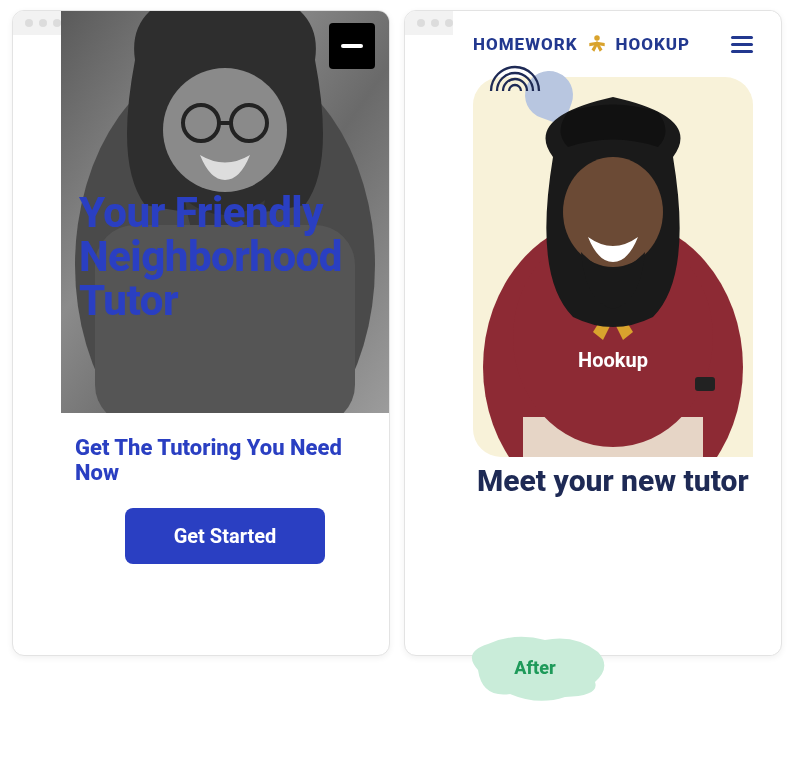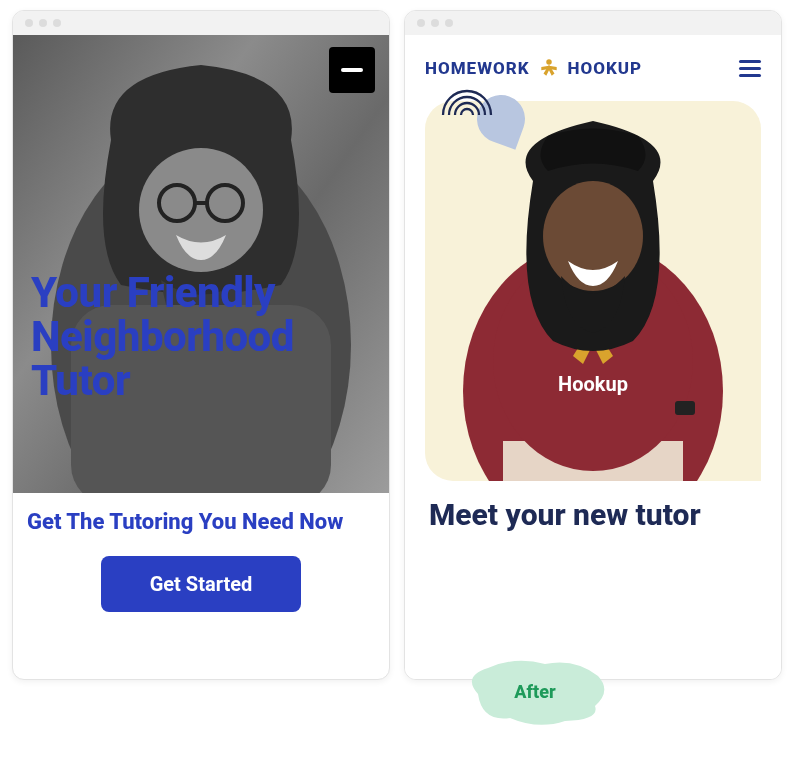--- a/index.html
+++ b/index.html
@@ -18,39 +18,39 @@
   }
   .device {
     width: 378px;
     background: #fff;
     border: 1px solid #e3e3e3;
     border-radius: 12px;
     overflow: hidden;
     box-shadow: 0 2px 6px rgba(0,0,0,0.06);
     position: relative;
     display: flex;
-    flex-direction: column;
+    flex-direction: row;
   }
   .device-chrome {
     height: 24px;
     background: #f2f2f2;
     display: flex;
     align-items: center;
     padding-left: 12px;
     gap: 6px;
   }
   .dot {
     width: 8px; height: 8px; border-radius: 50%;
     background: #dcdcdc;
   }
   
   .before-body { position: relative; height: 644px; }
   .before-hero {
     position: relative;
-    height: 458px;
+    height: 402px;
     background: linear-gradient(125deg,#5a5a5a,#8b8b8b 35%,#6a6a6a 60%,#9c9c9c);
     overflow: hidden;
   }
   .bw-person {
     position:absolute; bottom:0; left:50%; transform:translateX(-50%);
   }
   .hero-title {
     position: absolute;
     left: 18px;
     bottom: 90px;
@@ -66,21 +66,21 @@
     width: 46px; height: 46px;
     background:#000; border-radius:4px;
     display:flex;align-items:center;justify-content:center;
   }
   .dash-btn .bar { width:22px; height:4px; background:#fff; border-radius:2px; }
   .before-sub {
     color:#2a3fc2;
     font-weight:800;
     font-size:22px;
     line-height:1.15;
-    padding: 16px 14px 0 14px;
+    padding: 22px 14px 0 14px;
   }
   .before-cta {
     margin: 22px auto 0 auto;
     width: 200px;
     height: 56px;
     background:#2a3fc2;
     border-radius:8px;
     color:#fff;
     font-weight:700;
     font-size:20px;
@@ -128,21 +128,21 @@
   }
   .person-svg { position:absolute; bottom:0; left:50%; transform:translateX(-50%); z-index:1;}
   .eyebrow {
     margin: 30px 24px 10px 24px;
     color:#d9a32d;
     font-weight:800;
     font-size:12px;
     letter-spacing:2px;
   }
   .after-title {
-    margin: 16px 24px;
+    margin: 6px 24px;
     color:#1e2a55;
     font-weight:800;
     font-size:30px;
   }
 
   
   .label-area {
     position: relative;
     height: 60px;
     margin-top: -14px;

